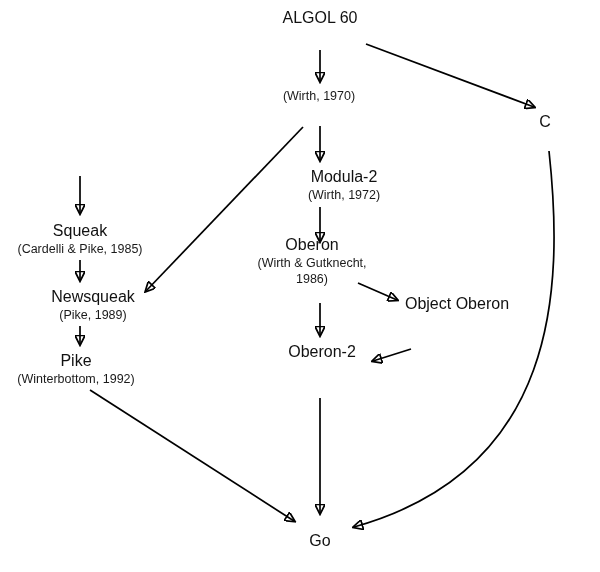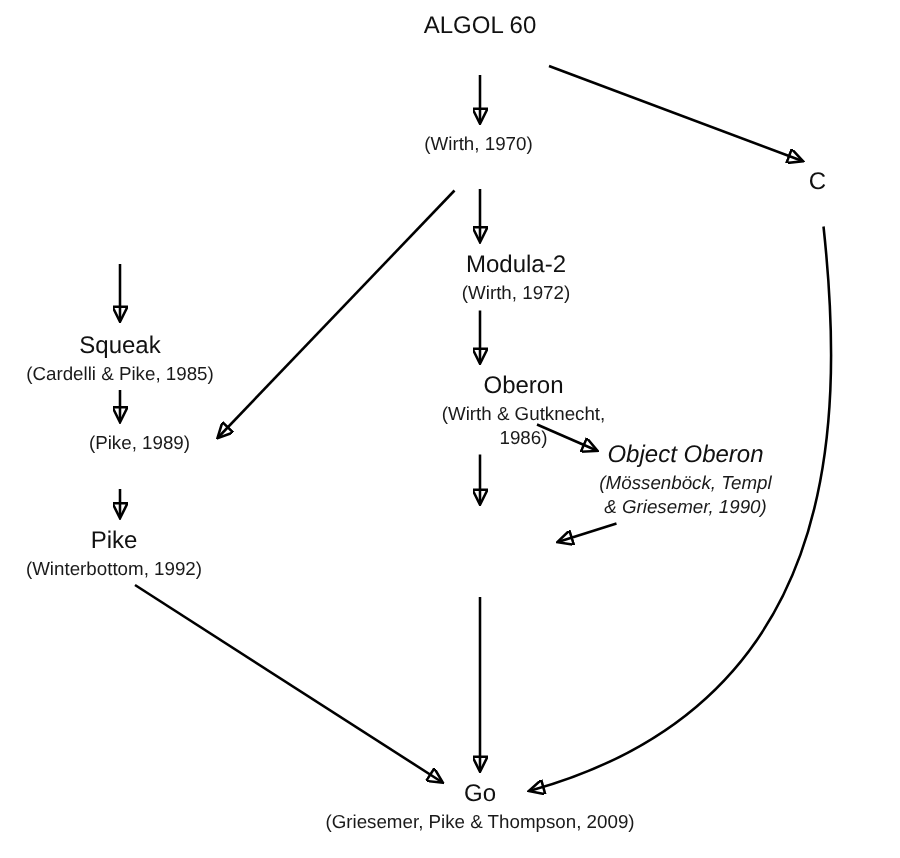--- a/index.html
+++ b/index.html
@@ -81,42 +81,41 @@
   <div class="node" style="left:320px; top:167px;margin-left:24px;">
     <div class="label">Modula-2</div>
     <div class="sub">(Wirth, 1972)</div>
   </div>
 
   <div class="node" style="left:80px; top:221px;">
     <div class="label">Squeak</div>
     <div class="sub">(Cardelli &amp; Pike, 1985)</div>
   </div>
 
-  <div class="node" style="left:312px; top:248px;margin-left:37px;">
+  <div class="node" style="left:312px; top:235px;">
     <div class="label">Oberon</div>
     <div class="sub">(Wirth &amp; Gutknecht,
 1986)</div>
   </div>
 
   <div class="node" style="left:93px; top:287px;">
+    <div class="label">Newsqueak</div>
     <div class="sub">(Pike, 1989)</div>
   </div>
 
-  <div class="node" style="left:457px; top:294px;font-style:italic;">
+  <div class="node" style="left:457px; top:294px;">
     <div class="label">Object Oberon</div>
-    <div class="sub">(Mössenböck, Templ
-&amp; Griesemer, 1990)</div>
   </div>
 
   <div class="node" style="left:322px; top:342px;">
+    <div class="label">Oberon-2</div>
   </div>
 
   <div class="node" style="left:76px; top:351px;">
     <div class="label">Pike</div>
     <div class="sub">(Winterbottom, 1992)</div>
   </div>
 
-  <div class="node" style="left:320px; top:520px;">
+  <div class="node" style="left:320px; top:531px;">
     <div class="label">Go</div>
-    <div class="sub">(Griesemer, Pike &amp; Thompson, 2009)</div>
   </div>
 
 </div>
 
 </body></html>

